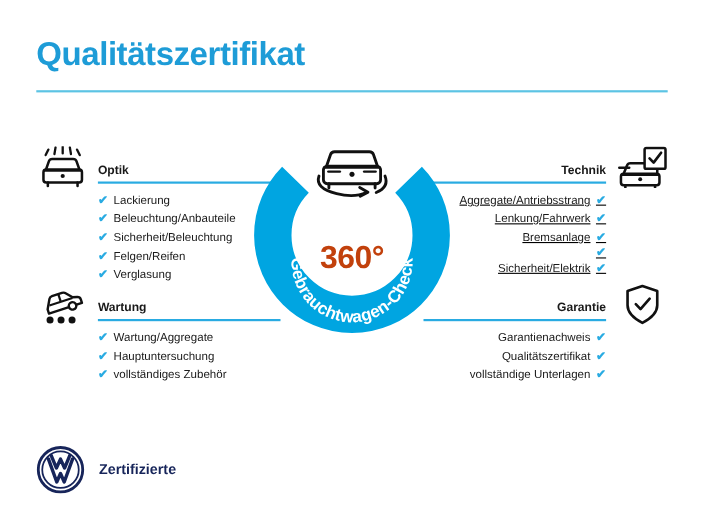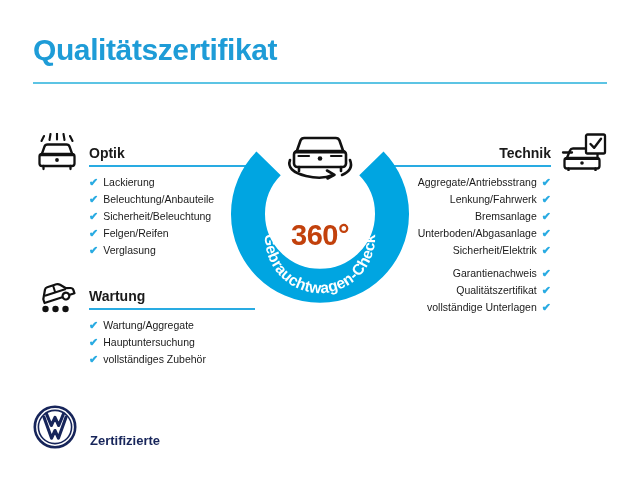--- a/index.html
+++ b/index.html
@@ -45,21 +45,21 @@
   .section {
     position: absolute;
   }
   .sec-head {
     position: relative;
     height: 34px;
   }
   .sec-title {
     position: absolute;
     bottom: 6px;
-    font-size: 14px;
+    font-size: 11px;
     font-weight: bold;
     color: #1a1a1a;
     white-space: nowrap;
   }
   .sec-rule {
     position: absolute;
     bottom: 0;
     height: 2px;
     background: #29abe2;
   }
@@ -102,22 +102,22 @@
     top: 0;
     width: 46px;
     height: 38px;
   }
   .sec-left  .sec-icon { left: 0; }
   .sec-right .sec-icon { right: 0; }
   .sec-icon svg { display: block; }
 
   
   #sec-optik    { left: 33px;  top: 133px; width: 222px; }
-  #sec-wartung  { left: 33px;  top: 276px; width: 222px; }
-  #sec-technik  { right: 33px; top: 133px; width: 222px; }
+  #sec-wartung  { left: 33px;  top: 258px; width: 222px; }
+  #sec-technik  { right: 33px; top: 133px; width: 222px; text-decoration: underline; }
   #sec-garantie { right: 33px; top: 258px; width: 222px; }
 
   
   #badge {
     position: absolute;
     left: 228px;
     top: 120px;
     width: 184px;
     height: 190px;
   }
@@ -133,21 +133,21 @@
     color: #c2410c;
     letter-spacing: -0.5px;
   }
 
   
   #footer {
     position: absolute;
     left: 33px;
     top: 405px;
     display: flex;
-    align-items: flex-end;
+    align-items: center;
   }
   #vw-logo { width: 44px; height: 44px; }
   #footer-text {
     margin-left: 13px;
     font-size: 13px;
     font-weight: bold;
     color: #17255a;
     line-height: 16px;
     white-space: nowrap;
   }
@@ -267,31 +267,40 @@
         </li>
       <li>
           <span>Lenkung/Fahrwerk</span>
           <span class="chk">✔</span>
         </li>
       <li>
           <span>Bremsanlage</span>
           <span class="chk">✔</span>
         </li>
       <li>
-          <span>Unterboden/Abgasanlage</span>
           <span class="chk">✔</span>
         </li>
       <li>
           <span>Sicherheit/Elektrik</span>
           <span class="chk">✔</span>
         </li>
     </ul>
   </div>
 
   <div class="section sec-right" id="sec-garantie">
+    <div class="sec-head">
+      <div class="sec-icon">
+        <svg width="46" height="38" viewBox="0 0 46 38" aria-hidden="true">
+          <path d="M23 2 L36.5 6.5 L36.5 19.5 Q36.5 28.5 23 35.5 Q9.5 28.5 9.5 19.5 L9.5 6.5 Z" stroke="#111" stroke-width="2.4" fill="none" stroke-linejoin="round"></path>
+          <path d="M17 18.5 L21.3 23 L29.6 13.5" stroke="#111" stroke-width="2.4" fill="none" stroke-linecap="round" stroke-linejoin="round"></path>
+        </svg>
+      </div>
+      <div class="sec-title">Garantie</div>
+      <div class="sec-rule"></div>
+    </div>
     <ul class="sec-list">
       <li>
           <span>Garantienachweis</span>
           <span class="chk">✔</span>
         </li>
       <li>
           <span>Qualitätszertifikat</span>
           <span class="chk">✔</span>
         </li>
       <li>

